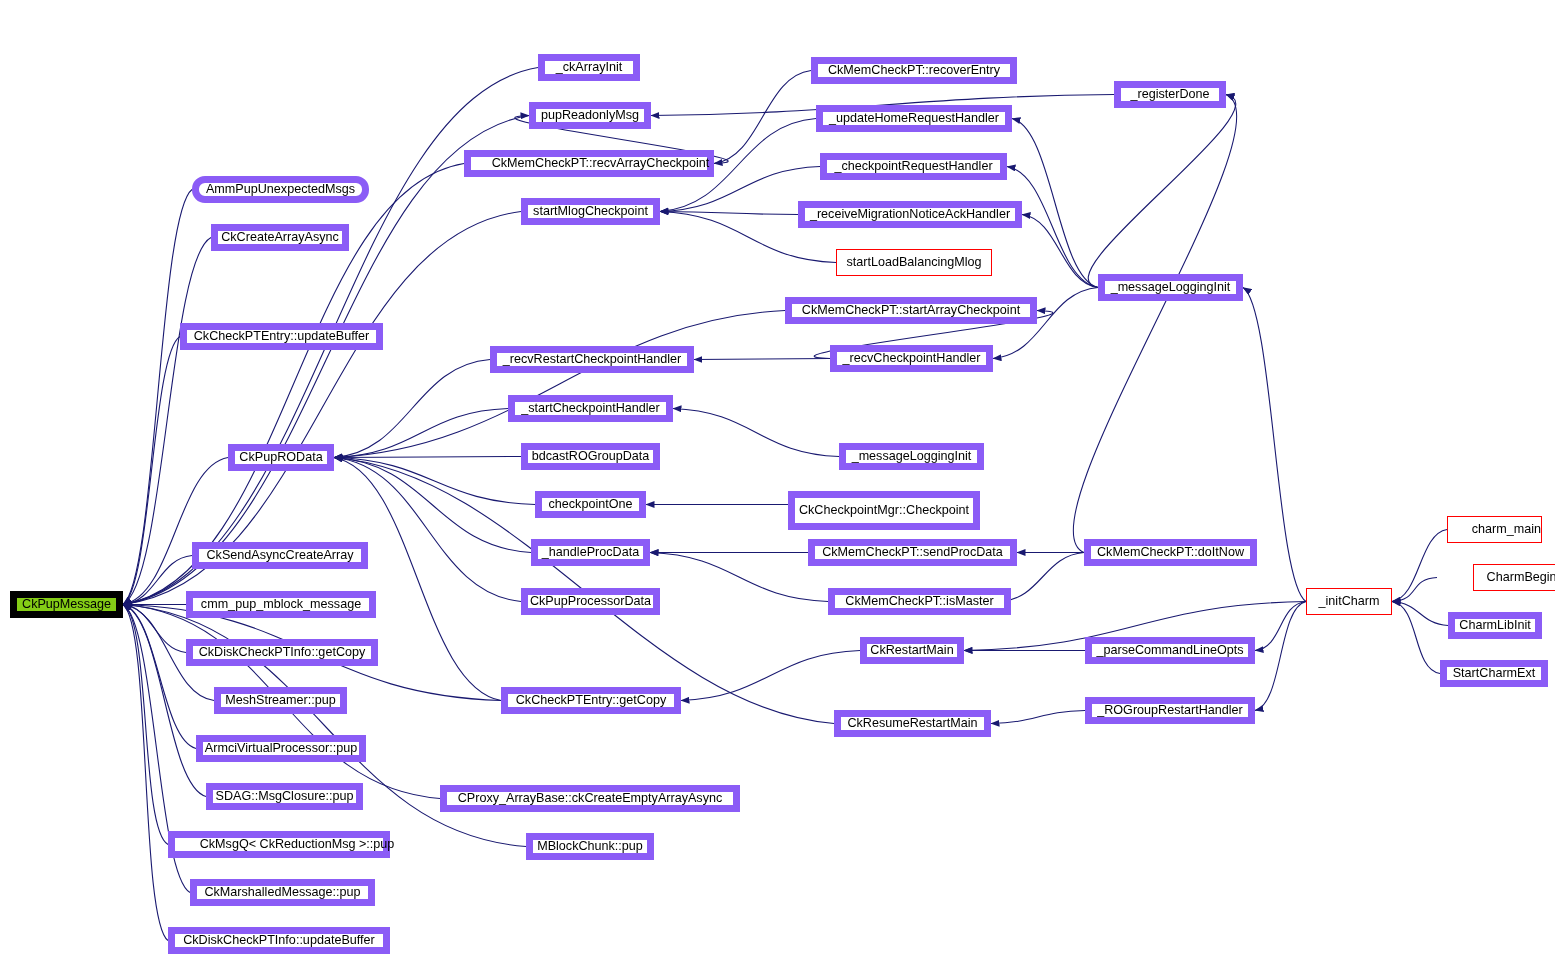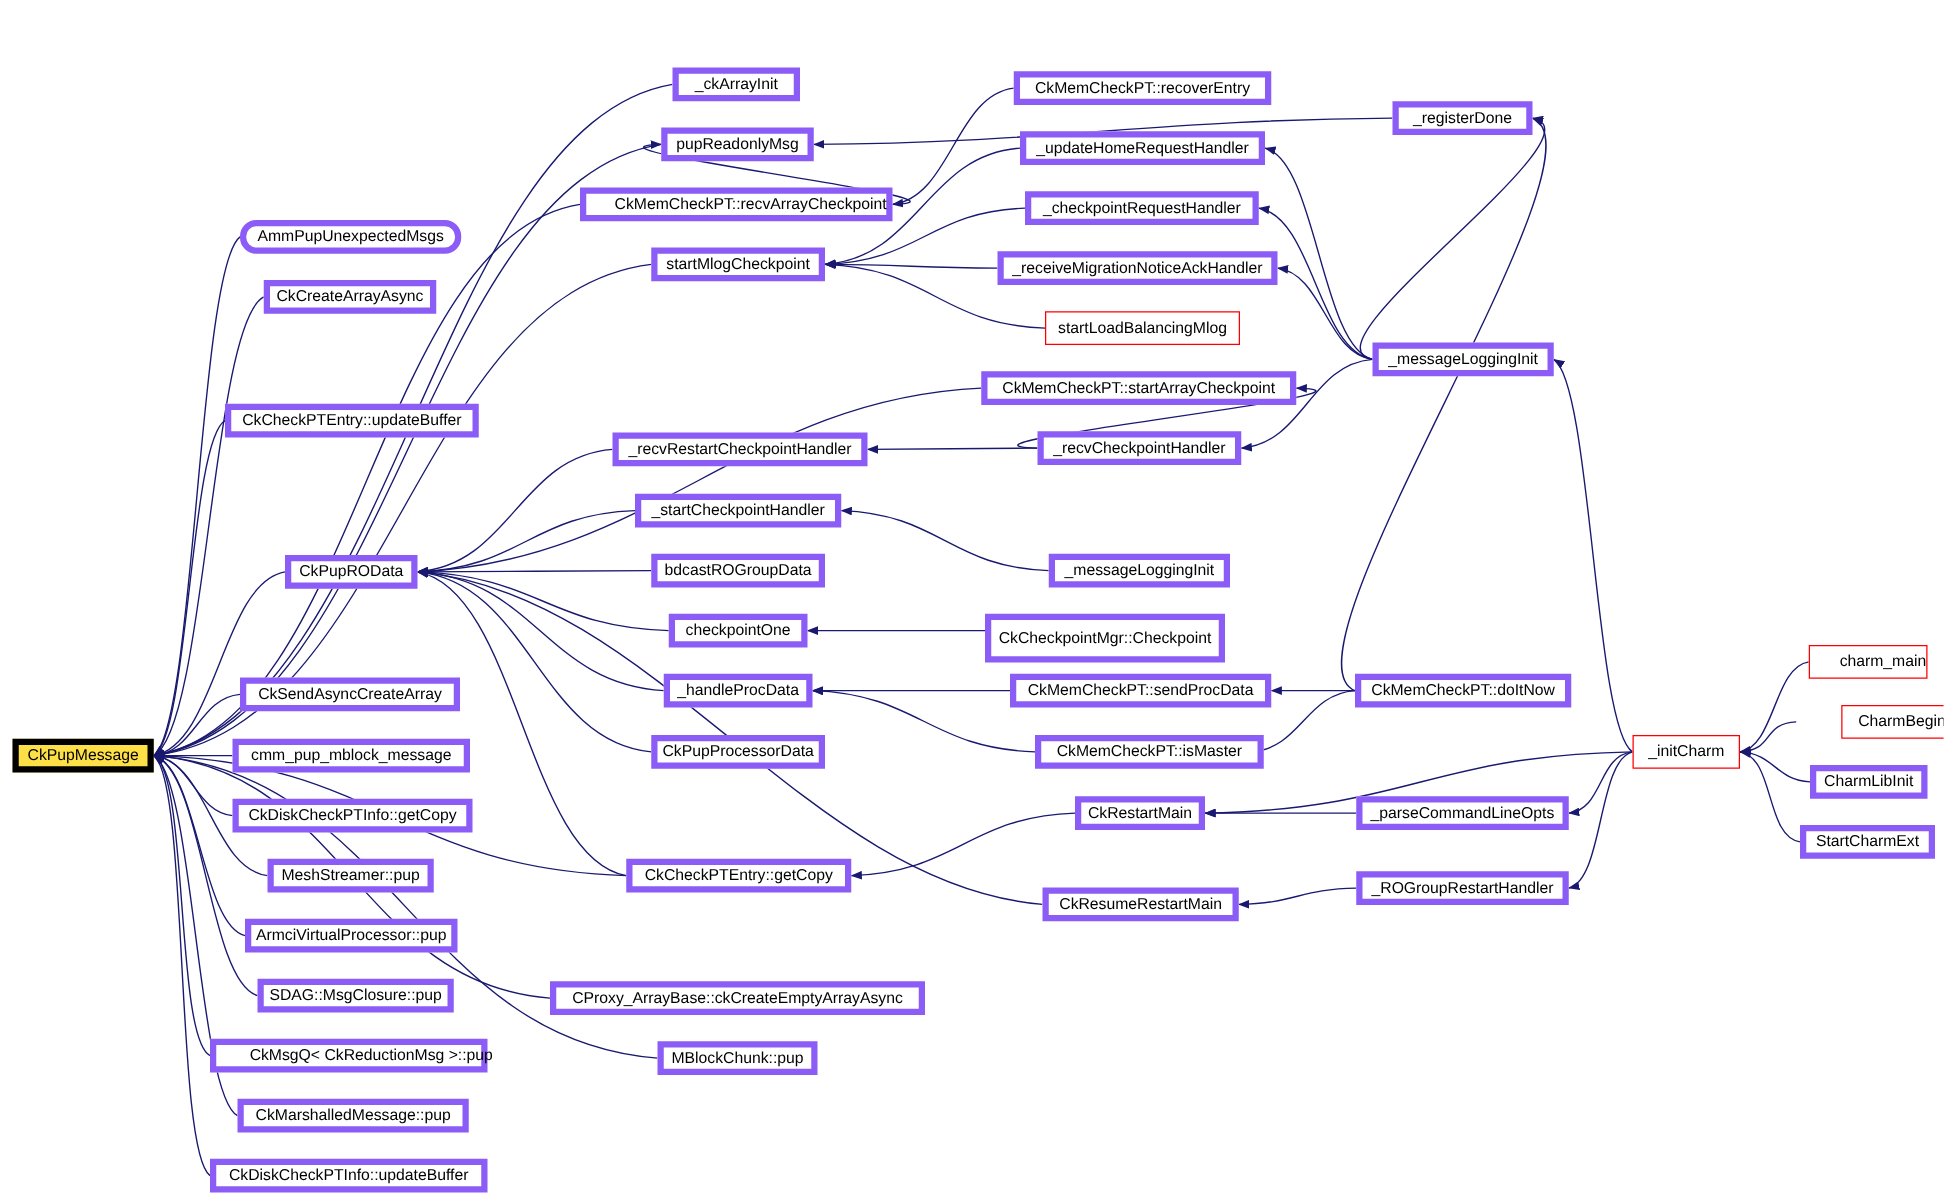--- a/index.html
+++ b/index.html
@@ -1,23 +1,23 @@
 <!DOCTYPE html>
 <html><head>
 <meta charset="utf-8">
 <style>
   html,body{margin:0;padding:0;background:#ffffff;}
   body{font-family:"Liberation Sans","DejaVu Sans",sans-serif;}
   #graph-root{position:relative;width:1555px;height:956px;overflow:hidden;background:#fff;}
   svg#edge-layer{position:absolute;left:0;top:0;width:1555px;height:956px;}
-  .node{position:absolute;box-sizing:border-box;border:5px solid #8b5cf6;
+  .node{position:absolute;box-sizing:border-box;border:7px solid #8b5cf6;
         background:#ffffff;display:flex;align-items:center;justify-content:center;
         font-size:12.6px;color:#000000;white-space:nowrap;line-height:1;
         letter-spacing:0px;}
-  .node.root{background:#fde047;border-color:#000000;}
+  .node.root{background:#84cc16;border-color:#000000;}
   .node.hl{border-color:#ff0000;border-width:1px;}
 </style>
 </head>
 <body>
 
 <div id="graph-root">
   <svg id="edge-layer" viewBox="0 0 1555 956" preserveAspectRatio="none">
     <defs>
       <marker id="arrowhead" markerWidth="9" markerHeight="7" refX="8.5" refY="3.5" orient="auto" markerUnits="userSpaceOnUse">
         <polygon points="0,0 9,3.5 0,7" fill="#191970"></polygon>

